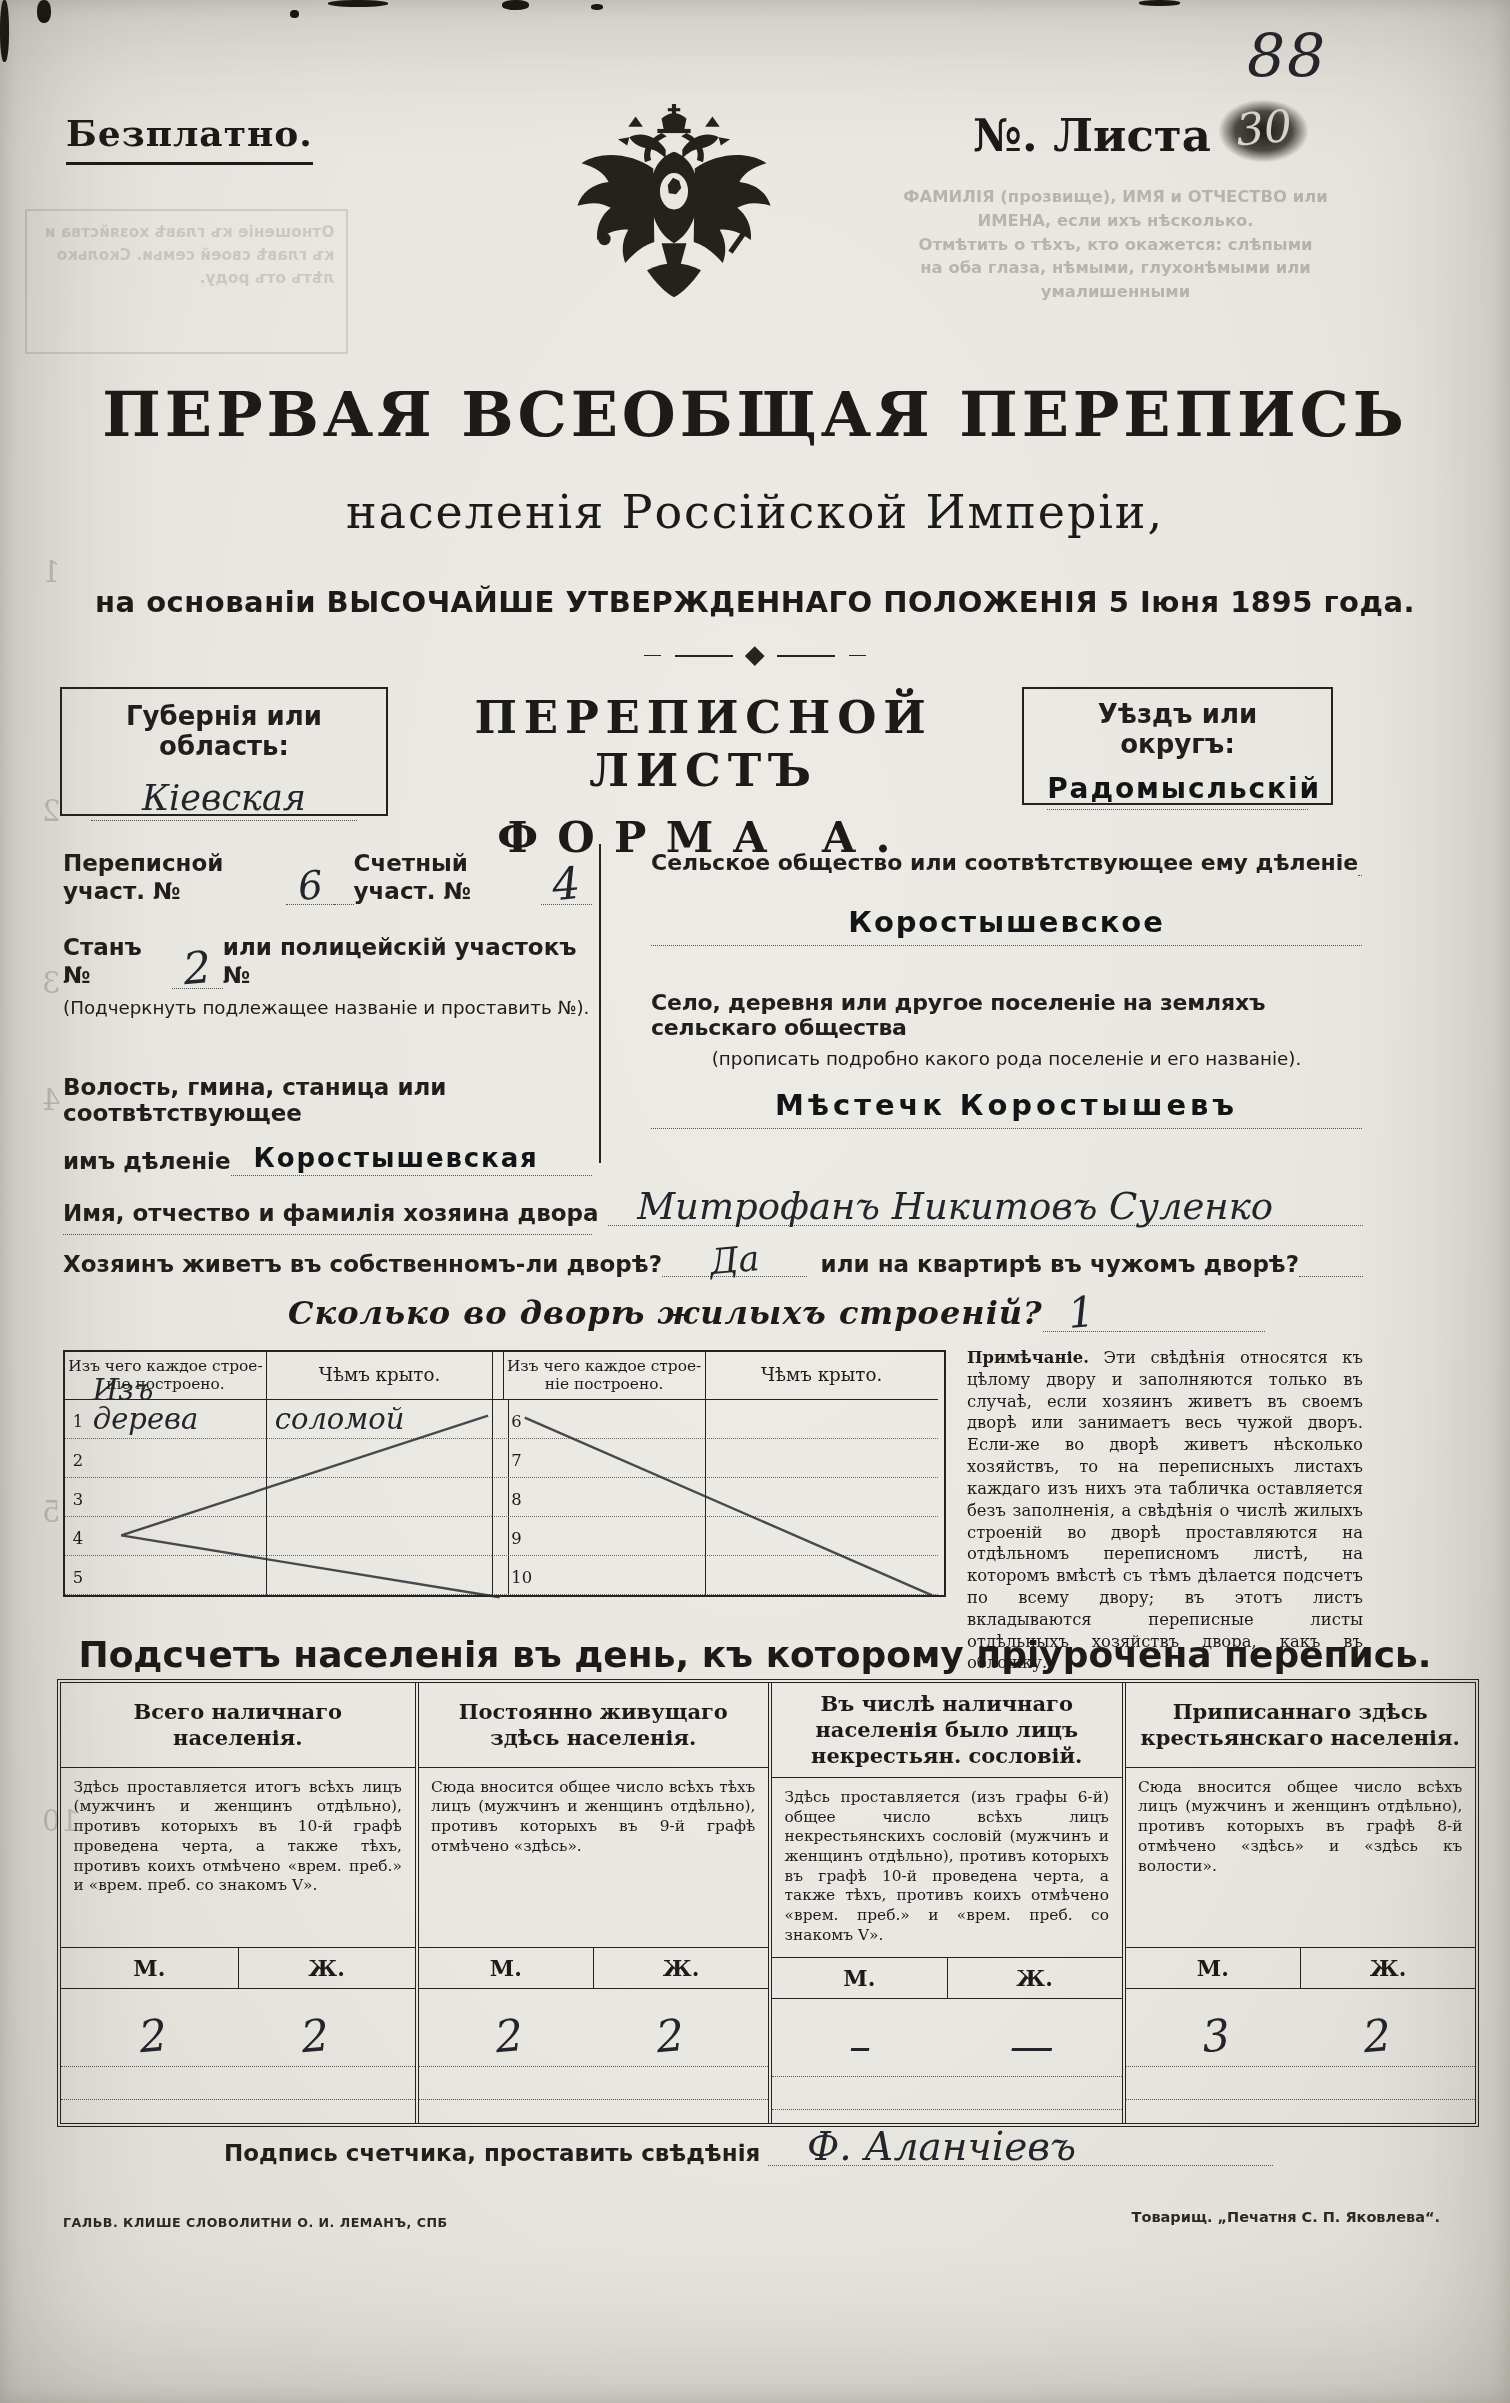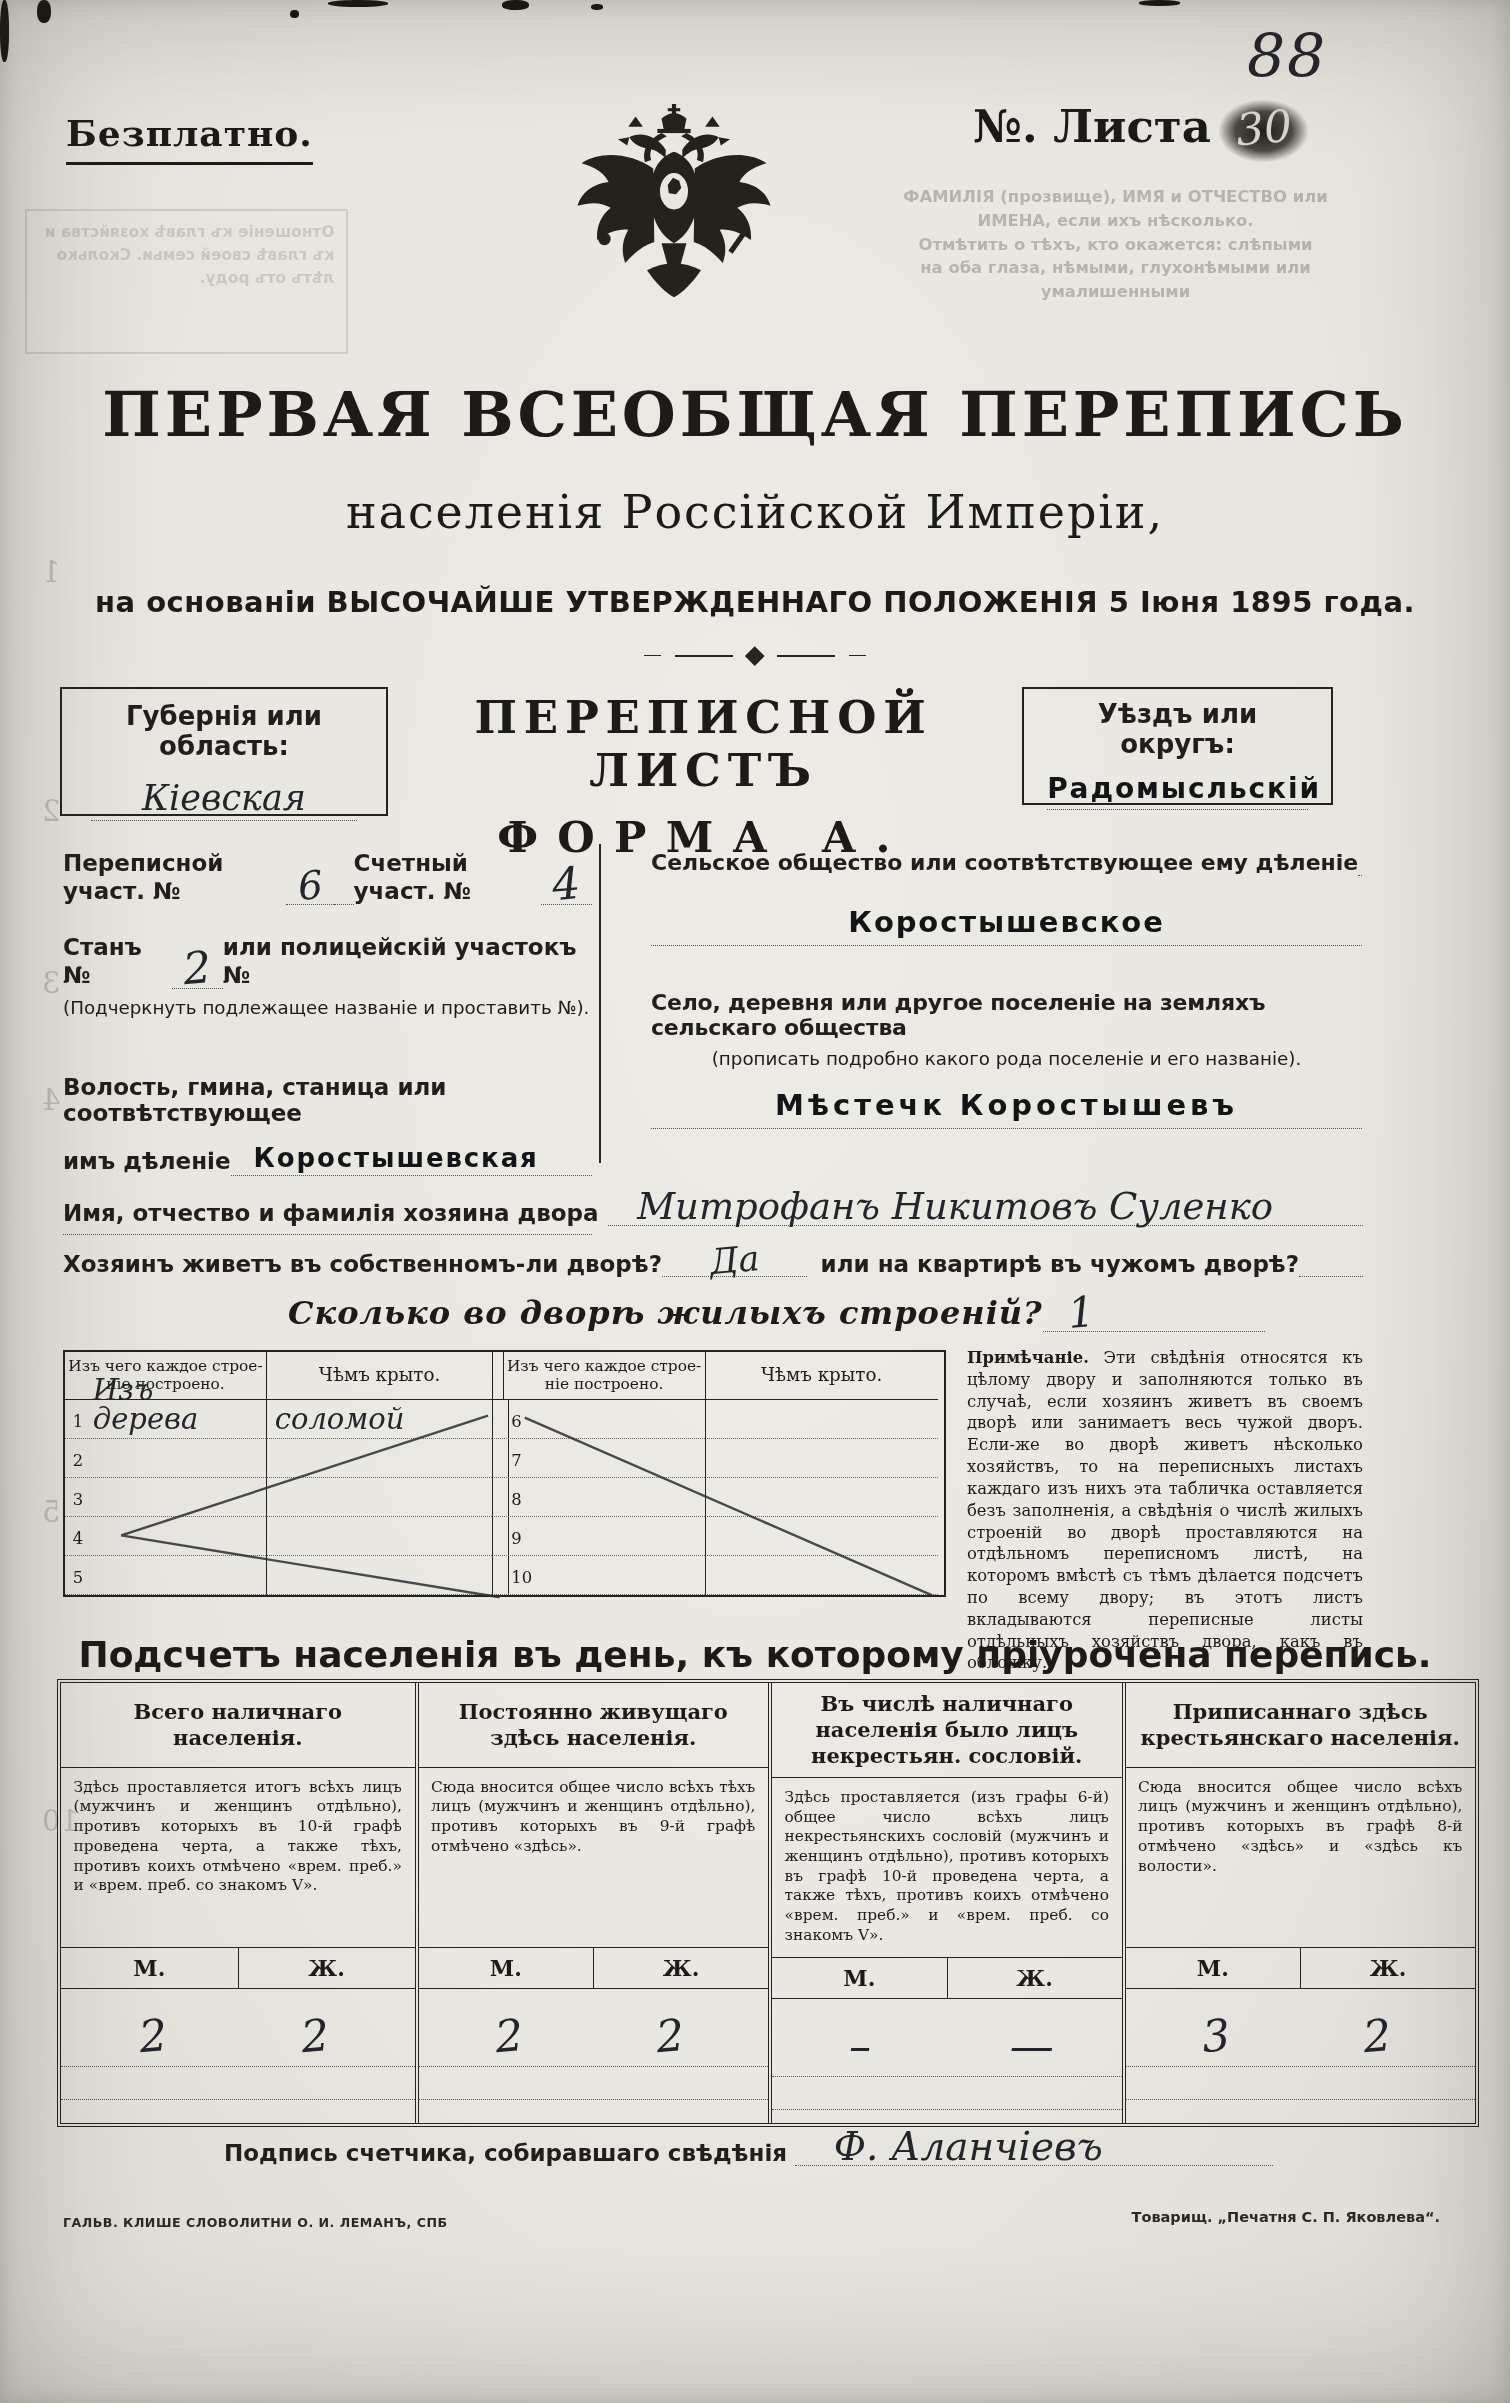--- a/index.html
+++ b/index.html
@@ -34,21 +34,21 @@
   .bleed-left { left: 25px; top: 209px; width: 323px; height: 145px; border: 2.9px solid #6a675f;
     padding: 9.7px 11.6px; transform: scaleX(-1); opacity: .20; filter: blur(0.5px);
     font-family: "DejaVu Sans", sans-serif; font-weight: bold; font-size: 15.4px; line-height: 1.5; color: #57544b; }
   .margin-num { position: absolute; left: 42px; font-size: 29px; color: #6a675f; opacity: .32;
     transform: scaleX(-1); filter: blur(0.3px); }
 
   
   .corner88 { left: 1247px; top: 21px; font-size: 60px; letter-spacing: 1.9px; }
   .free { left: 66px; top: 112px; font-size: 36px; font-weight: bold; letter-spacing: 1px;
     border-bottom: 3.9px solid #1c1b18; padding-bottom: 7.7px; }
-  .sheetrow { left: 973px; top: 100px; display: flex; align-items: flex-start; }
+  .sheetrow { left: 973px; top: 100px; display: flex; align-items: flex-end; }
   .sheetlbl { font-size: 45px; }
   .smudge { position: relative; width: 89px; height: 62px; margin-left: 7.7px;
     background: radial-gradient(ellipse at 50% 50%, rgba(24,21,17,.95) 0%, rgba(24,21,17,.75) 45%, rgba(24,21,17,0) 72%); }
   .sheetno { position: absolute; left: 17.4px; top: 1.9px; font-size: 44px; color: #d9d5ca; }
 
   .eagle { left: 570px; top: 104px; }
 
   
   .title { top: 378px; left: 0; width: 100%; text-align: center; font-size: 62px; font-weight: bold; letter-spacing: 3.9px; }
   .subtitle { top: 485px; left: 0; width: 100%; text-align: center; font-size: 46px; letter-spacing: 1.9px; }
@@ -442,21 +442,21 @@
       <div class="cvals">
         <span class="v vm hand tilt">3</span>
         <span class="v vf hand tilt">2</span>
         <span class="dl d1"></span>
         <span class="dl d2"></span>
       </div>
     </div>
   </div>
 
   <div class="abs sigrow">
-    <span class="lbl">Подпись счетчика, собиравшаго свѣдѣнія</span>
+    <span class="lbl">Подпись счетчика, проставить свѣдѣнія</span>
     <span class="sig hand">Ф. Аланчіевъ</span>
   </div>
 
   <div class="abs printL">ГАЛЬВ. КЛИШЕ СЛОВОЛИТНИ О. И. ЛЕМАНЪ, СПБ</div>
   <div class="printR">Товарищ. „Печатня С. П. Яковлева“.</div>
 
 </div>
 
 
 </body></html>

